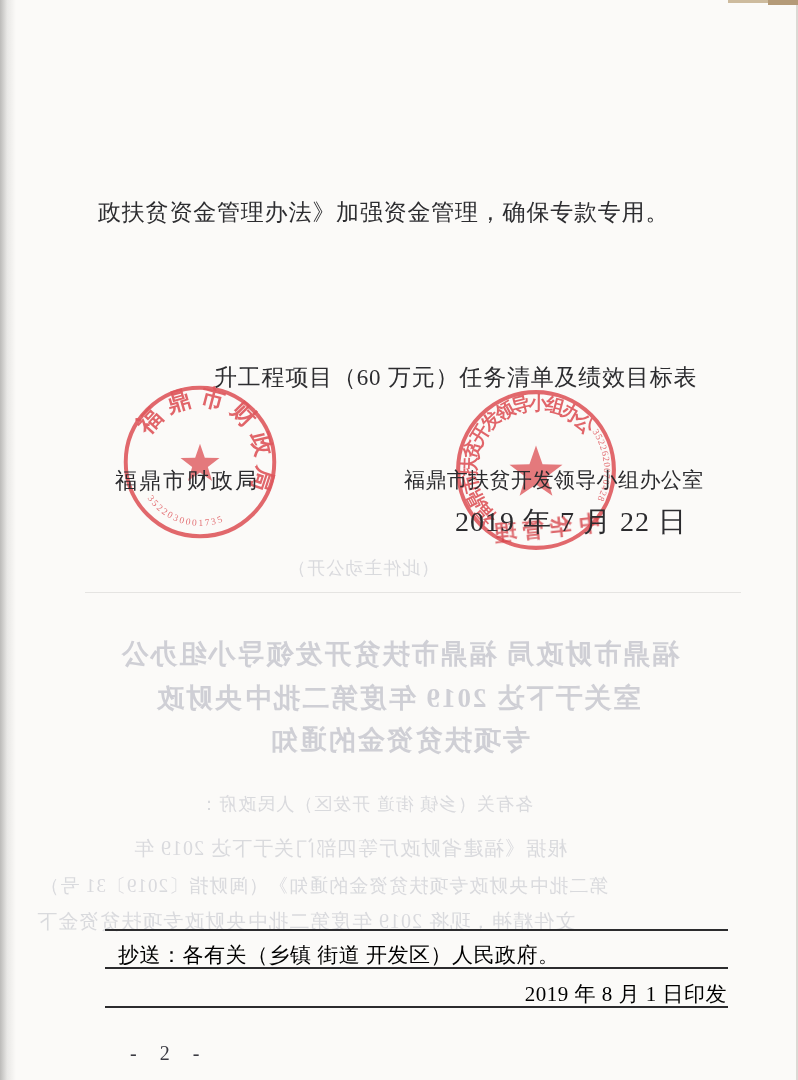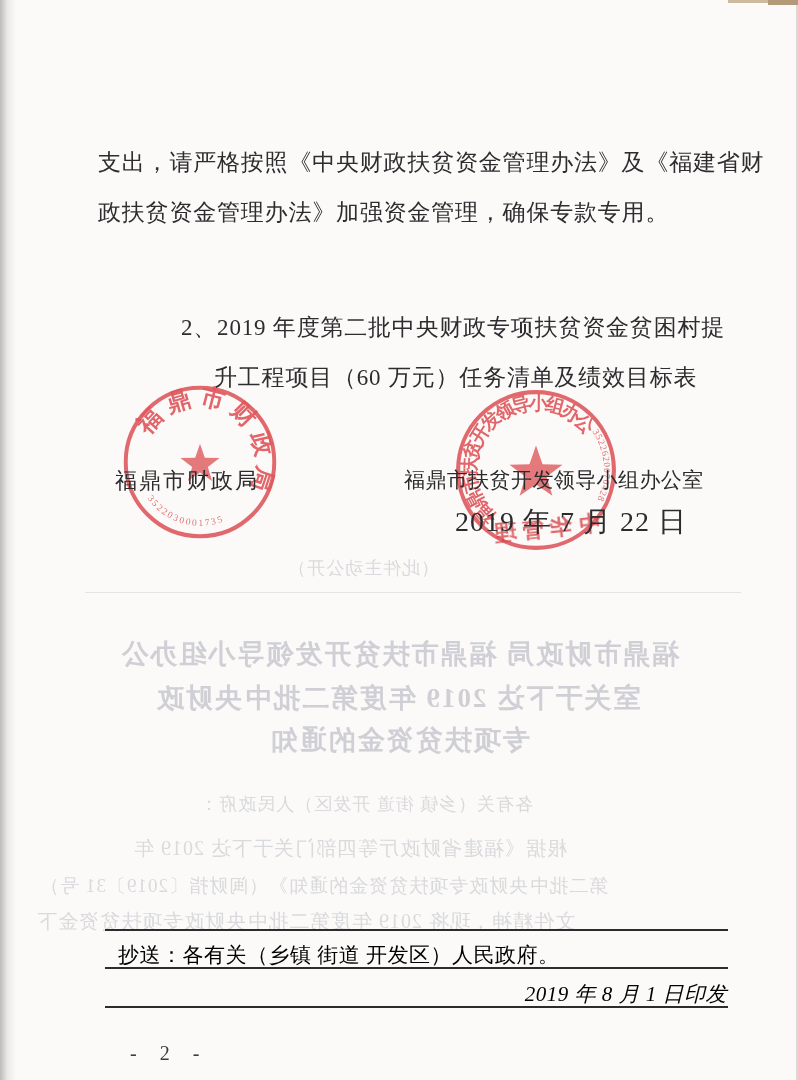--- a/index.html
+++ b/index.html
@@ -46,24 +46,22 @@
 
   <div class="abs bleed bleed-body" style="left:268px;top:556px;width:190px;font-size:18px;">（此件主动公开）</div>
   <div class="abs bleed bleed-title" style="left:88px;top:636px;width:622px;">福鼎市财政局 福鼎市扶贫开发领导小组办公</div>
   <div class="abs bleed bleed-title" style="left:145px;top:680px;width:505px;">室关于下达 2019 年度第二批中央财政</div>
   <div class="abs bleed bleed-title" style="left:253px;top:722px;width:292px;">专项扶贫资金的通知</div>
   <div class="abs bleed bleed-body" style="left:218px;top:792px;width:315px;font-size:18px;">各有关（乡镇 街道 开发区）人民政府：</div>
   <div class="abs bleed bleed-body" style="left:90px;top:835px;width:520px;">根据《福建省财政厅等四部门关于下达 2019 年</div>
   <div class="abs bleed bleed-body" style="left:92px;top:873px;width:516px;font-size:19px;">第二批中央财政专项扶贫资金的通知》（闽财指〔2019〕31 号）</div>
   <div class="abs bleed bleed-body" style="left:85px;top:908px;width:490px;">文件精神，现将 2019 年度第二批中央财政专项扶贫资金下</div>
 
-  <div class="abs doc-line" style="left:98px;top:147px;">支出，请严格按照《中央财政扶贫资金管理办法》及《福建省财</div>
   <div class="abs doc-line" style="left:98px;top:197px;text-align:center;">政扶贫资金管理办法》加强资金管理，确保专款专用。</div>
 
-  <div class="abs doc-line" style="left:181px;top:312px;">2、2019 年度第二批中央财政专项扶贫资金贫困村提</div>
   <div class="abs doc-line" style="left:214px;top:362px;">升工程项目（60 万元）任务清单及绩效目标表</div>
 
   <div class="seal" style="left:121px;top:383px;width:158px;height:158px;">
     <svg viewBox="0 0 200 200" width="158" height="158">
       <defs>
         <path id="arcL" d="M 34.7,69.6 A 72,72 0 1 1 159,141.3" fill="none"></path>
         <path id="arcLb" d="M 29.9,140.5 A 81,81 0 0 0 162,152.1" fill="none"></path>
       </defs>
       <circle cx="100" cy="100" r="94" fill="none" stroke="#e04b52" stroke-width="5" opacity="0.9"></circle>
       <text font-size="30" font-weight="bold" fill="#e04b52" letter-spacing="9" opacity="0.92">
@@ -95,18 +93,18 @@
 
   <div class="abs bleed-red" style="left:488px;top:514px;">中华管理</div>
 
   <div class="abs sig" style="left:115px;top:466px;letter-spacing:2px;">福鼎市财政局</div>
   <div class="abs sig" style="left:404px;top:466px;font-size:21px;letter-spacing:0.4px;">福鼎市扶贫开发领导小组办公室</div>
   <div class="abs sig" style="left:455px;top:503px;font-size:28px;letter-spacing:1px;">2019 年 7 月 22 日</div>
 
   <div class="footer-line" style="top:929px;"></div>
   <div class="abs footer-text" style="left:118px;top:941px;">抄送：各有关（乡镇 街道 开发区）人民政府。</div>
   <div class="footer-line" style="top:967px;"></div>
-  <div class="abs footer-text" style="left:105px;top:980px;width:622px;text-align:right;font-style:italic;">2019 年 8 月 1 日印发</div>
+  <div class="abs footer-text" style="left:105px;top:980px;width:622px;text-align:right;">2019 年 8 月 1 日印发</div>
   <div class="footer-line" style="top:1006px;"></div>
 
   <div class="abs page-num" style="left:130px;top:1042px;">- 2 -</div>
 
 </div>
 
 </body></html>

